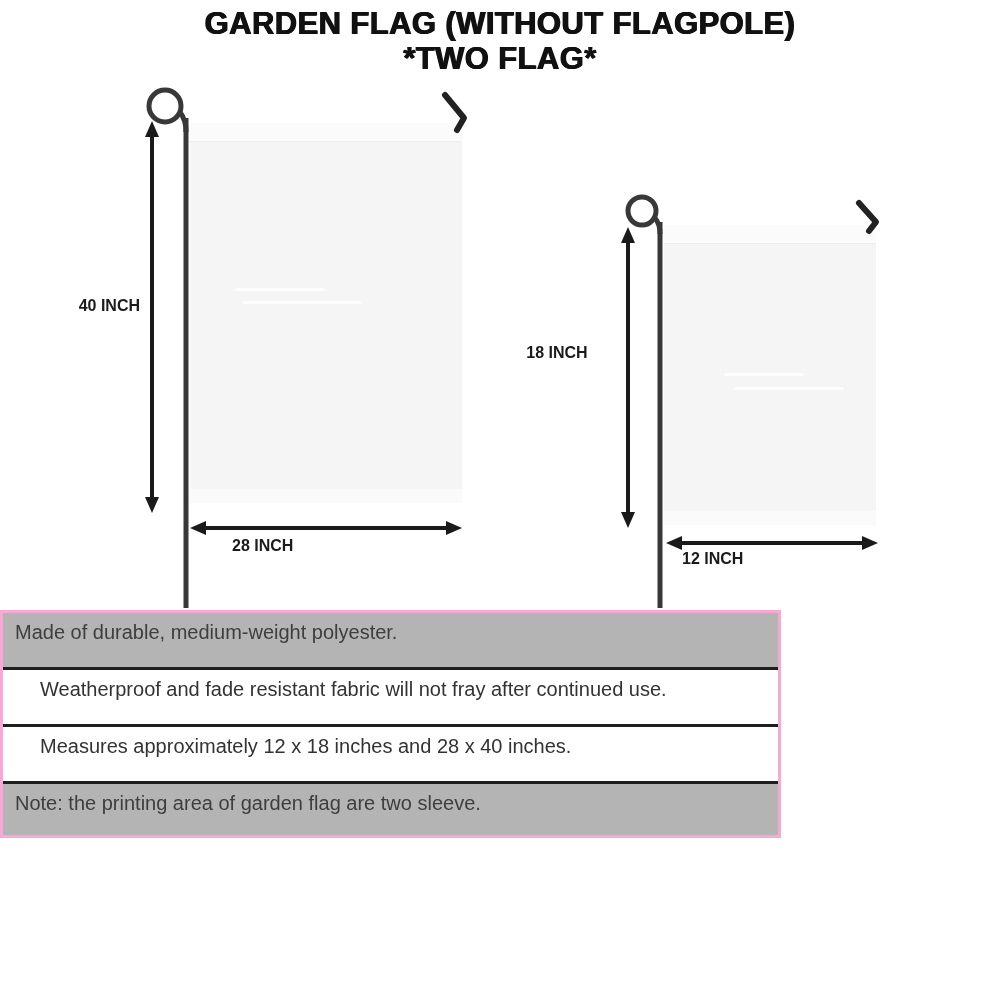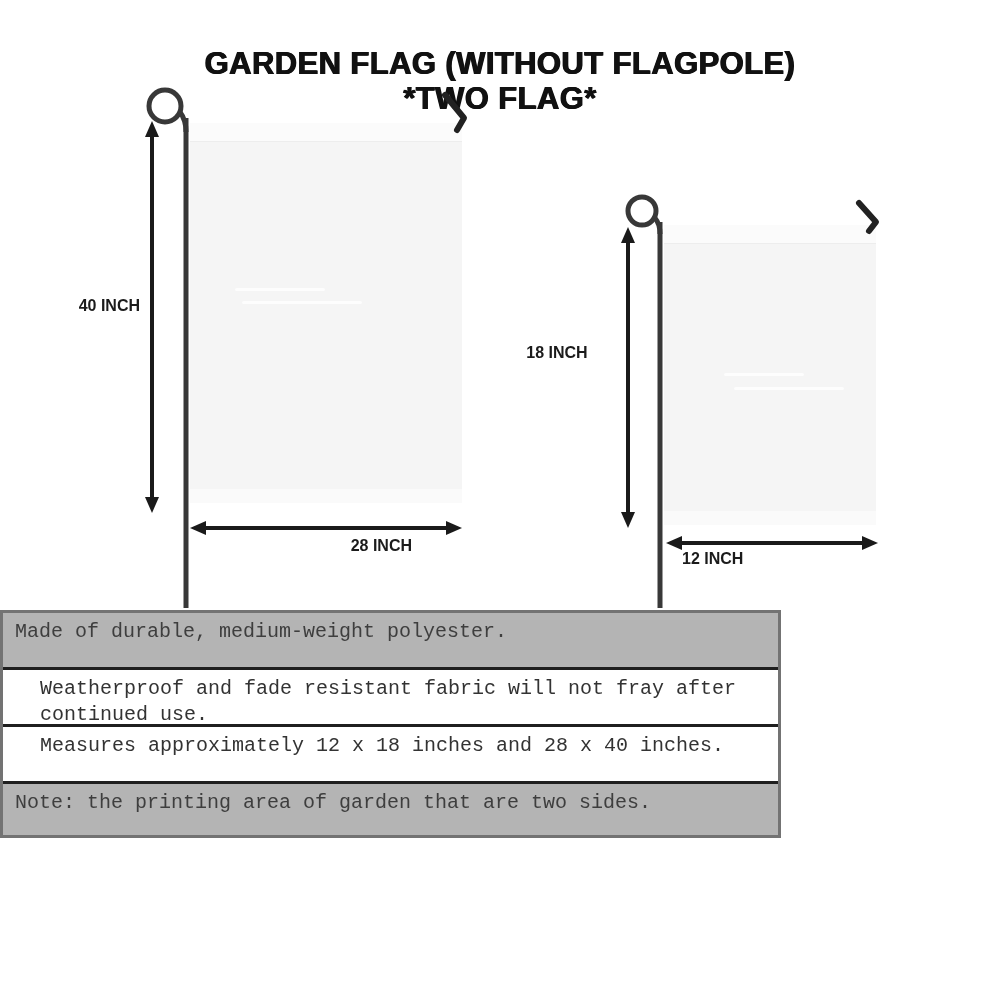--- a/index.html
+++ b/index.html
@@ -1,48 +1,48 @@
 <!DOCTYPE html>
 <html><head>
 <meta charset="utf-8">
 <style>
   html,body{margin:0;padding:0;background:#ffffff;}
   .stage{
     position:relative;width:1000px;height:1000px;background:#ffffff;overflow:hidden;
     font-family:"Liberation Sans", sans-serif;
   }
   
-  .title-block{position:absolute;top:6px;left:0;width:1000px;text-align:center;color:#111;margin-top:40px;}
+  .title-block{position:absolute;top:6px;left:0;width:1000px;text-align:center;color:#111;}
   .title-line{
     font-size:31px;line-height:35px;font-weight:700;letter-spacing:0.4px;
     text-shadow:0.6px 0 0 #111, -0.6px 0 0 #111;
   }
   
   .flag{position:absolute;background:#f5f5f5;}
   .flag-large{left:190px;top:123px;width:272px;height:380px;}
   .flag-small{left:664px;top:225px;width:212px;height:300px;}
   .flag .sleeve{position:absolute;left:0;top:0;width:100%;height:18px;background:#fbfbfb;border-bottom:1px solid #ededed;}
   .flag .hem{position:absolute;left:0;bottom:0;width:100%;height:14px;background:#fafafa;}
   .fold{position:absolute;height:3px;background:rgba(255,255,255,0.75);border-radius:2px;}
   .fold-a{left:45px;top:165px;width:90px;}
   .fold-b{left:52px;top:178px;width:120px;}
   .fold-c{left:60px;top:148px;width:80px;}
   .fold-d{left:70px;top:162px;width:110px;}
   
   .diagram-svg{position:absolute;left:0;top:0;pointer-events:none;}
   
   .dim-label{position:absolute;font-size:16px;font-weight:700;color:#1b1b1b;white-space:nowrap;}
   .dim-40{left:30px;top:297px;width:110px;text-align:right;}
-  .dim-28{left:232px;top:537px;width:180px;text-align:right;}
+  .dim-28{left:232px;top:537px;width:180px;text-align:left;}
   .dim-18{left:502px;top:344px;width:110px;text-align:center;}
   .dim-12{left:682px;top:550px;width:180px;text-align:left;}
   
   .features-table{
     position:absolute;left:0;top:610px;width:775px;
-    border:3px solid #737373;background:#fdba74;font-family:Liberation Mono, monospace;
+    border:3px solid #f9a8d4;background:#fdba74;
   }
   .feat-row{
     height:48px;padding:6px 12px 0 12px;
     font-size:20px;line-height:26px;color:#3e3e3e;
     border-bottom:3px solid #1f1f1f;
   }
   .feat-row:last-child{border-bottom:none;height:45px;}
   .feat-row.shaded{background:#b4b4b4;}
   .feat-row.plain{background:#ffffff;color:#333;padding-left:37px;}
 </style>
@@ -118,17 +118,17 @@
     <div class="feat-row shaded">
       <span>Made of durable, medium-weight polyester.</span>
     </div>
     <div class="feat-row plain">
       <span>Weatherproof and fade resistant fabric will not fray after continued use.</span>
     </div>
     <div class="feat-row plain">
       <span>Measures approximately 12 x 18 inches and 28 x 40 inches.</span>
     </div>
     <div class="feat-row shaded">
-      <span>Note: the printing area of garden that are two sides.</span>
+      <span>Note: the printing area of garden flag are two sleeve.</span>
     </div>
   </div>
 
 </div>
 
 </body></html>

